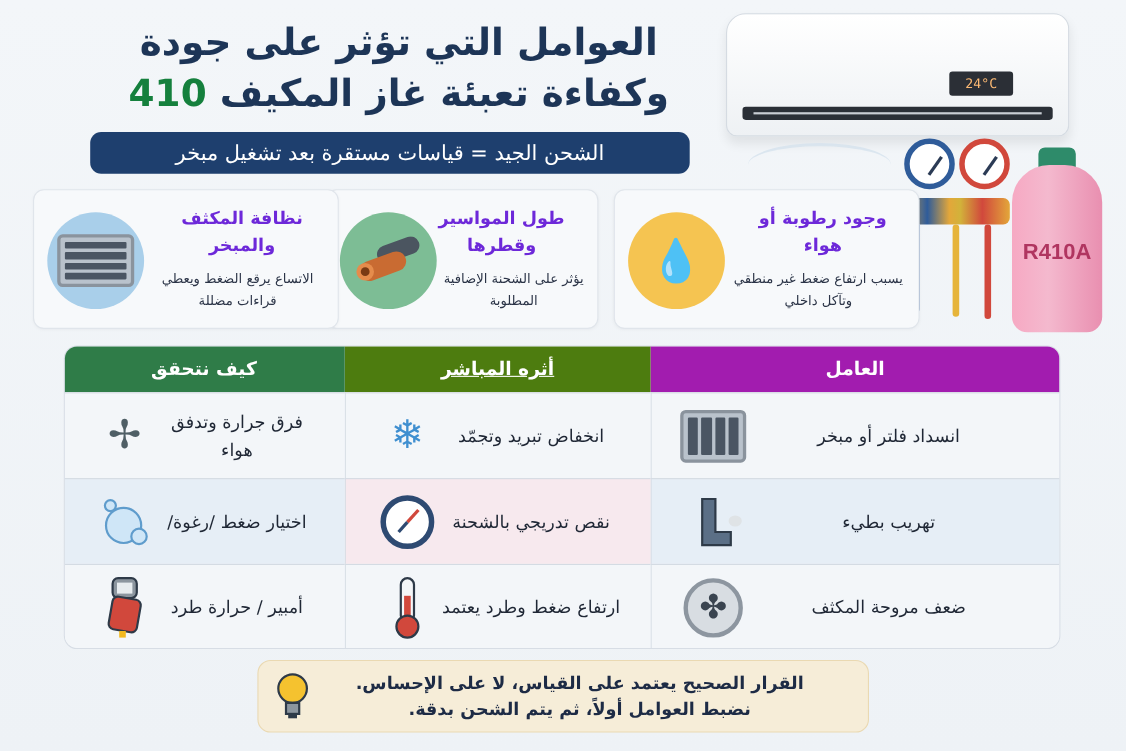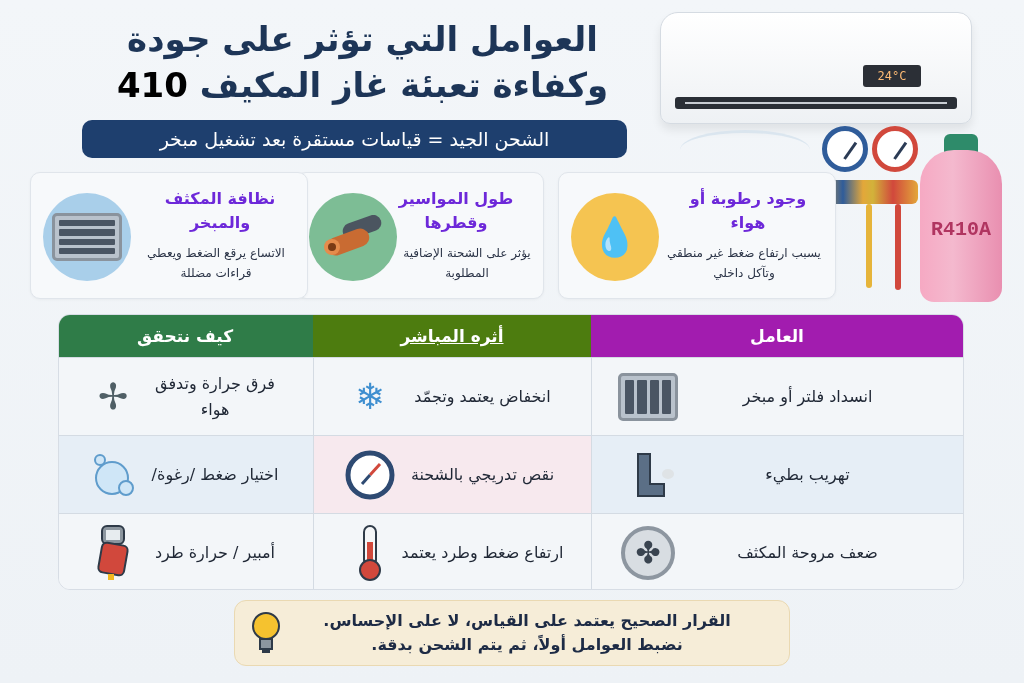--- a/index.html
+++ b/index.html
@@ -10,21 +10,21 @@
     color: #1f2d4a;
     position: relative;
   }
 
   
   .title {
     position: absolute; top: 16px; left: 90px; width: 545px;
     text-align: center; font-weight: bold; color: #1d3557;
     line-height: 46px; font-size: 34px;
   }
-  .title .num { color: #000000; }
+  .title .num { color: #15803d; }
   .subtitle-band {
     position: absolute; top: 120px; left: 82px; width: 545px; height: 38px;
     background: #1e3f6e; border-radius: 10px; color: #fff;
     font-size: 19px; text-align: center; line-height: 38px;
   }
 
   
   .ac-unit {
     position: absolute; top: 12px; left: 660px; width: 312px; height: 112px;
     background: linear-gradient(180deg, #ffffff 0%, #eef1f4 100%);
@@ -77,21 +77,21 @@
     background: linear-gradient(90deg, #f6a9c3 0%, #f4b9ce 40%, #e98fb0 100%);
     border-radius: 34px 34px 14px 14px;
   }
   .cylinder-valve {
     position: absolute; top: 134px; left: 944px; width: 34px; height: 22px;
     background: #2e8b6a; border-radius: 6px 6px 2px 2px;
   }
   .cylinder-label {
     position: absolute; top: 68px; left: 0; right: 0; text-align: center;
     color: #b03560; font-weight: bold; font-size: 20px; direction: ltr;
-    font-family: Liberation Mono, monospace;
+    font-family: Liberation Sans, sans-serif;
   }
 
   
   .cards { position: absolute; top: 172px; left: 30px; }
   .card {
     position: absolute; top: 0; height: 127px; background: #f7f9fb;
     border: 1px solid #e0e5eb; border-radius: 10px;
     box-shadow: 0 1px 3px rgba(0,0,0,0.04);
   }
   .card .icon-circle {
@@ -247,21 +247,21 @@
     <div class="ico">
       <div class="filter-grid">
           <span></span>
           <span></span>
           <span></span>
           <span></span>
         </div>
     </div>
   </div>
   <div class="td row-1 col-effect">
-    <div class="txt">انخفاض يعتمد وتجمّد</div>
+    <div class="txt">انخفاض تبريد وتجمّد</div>
     <div class="ico" style="color:#3f8fd0;">❄</div>
   </div>
   <div class="td row-1 col-check">
     <div class="txt">فرق جرارة وتدفق هواء</div>
     <div class="ico" style="color:#4f5f66;">✢</div>
   </div>
 
   <div class="td row-2 col-factor">
     <div class="txt">تهريب بطيء</div>
     <div class="ico">

